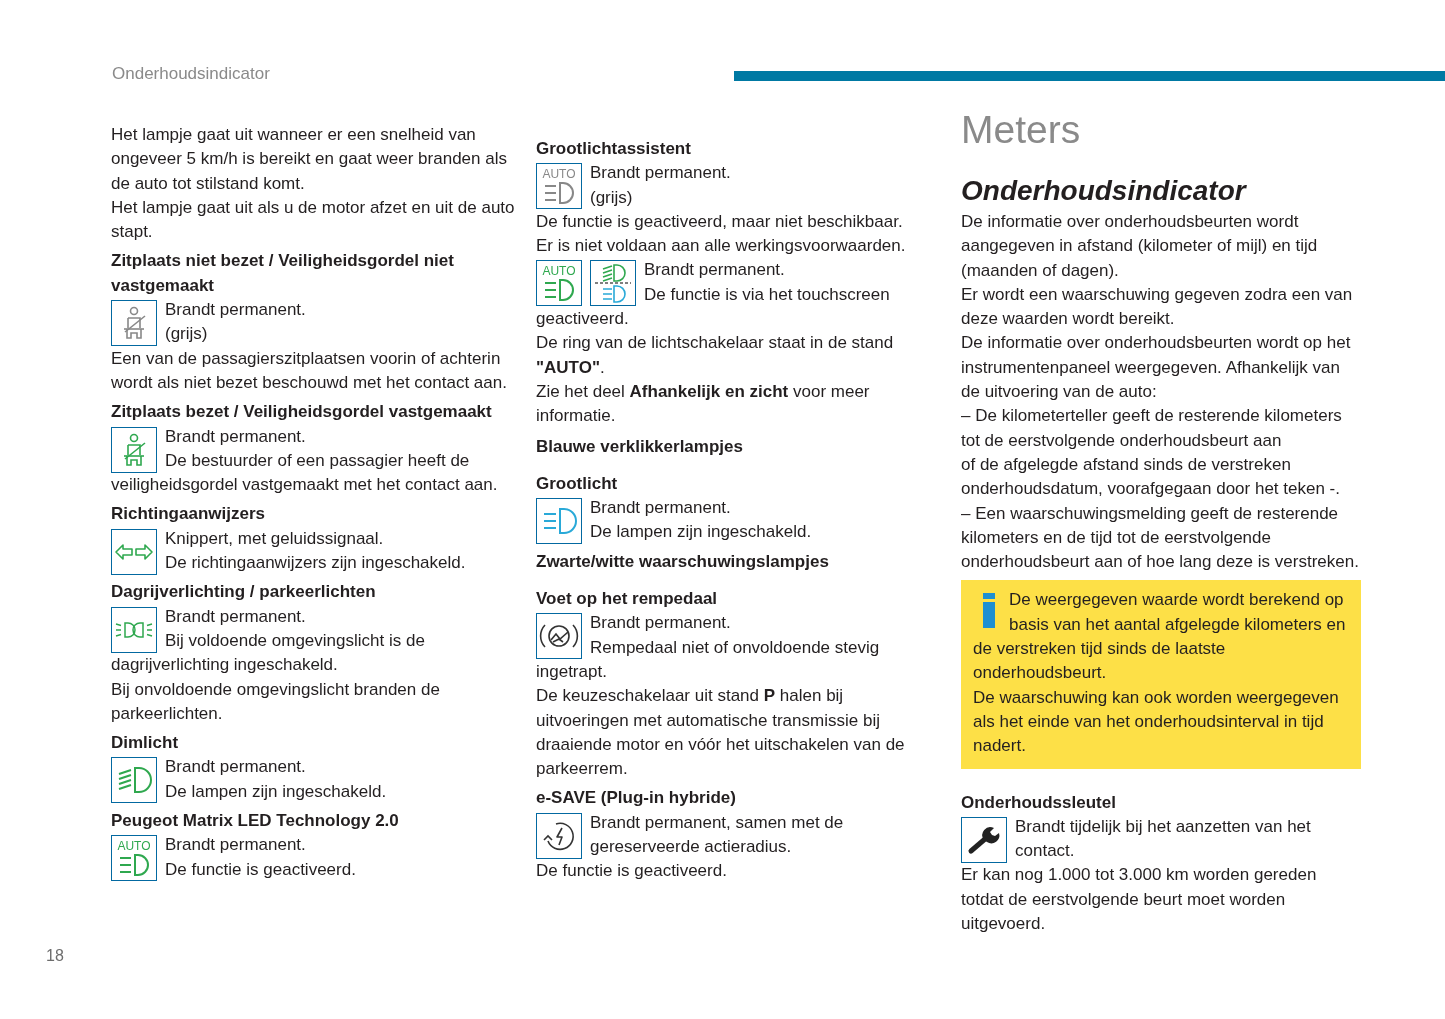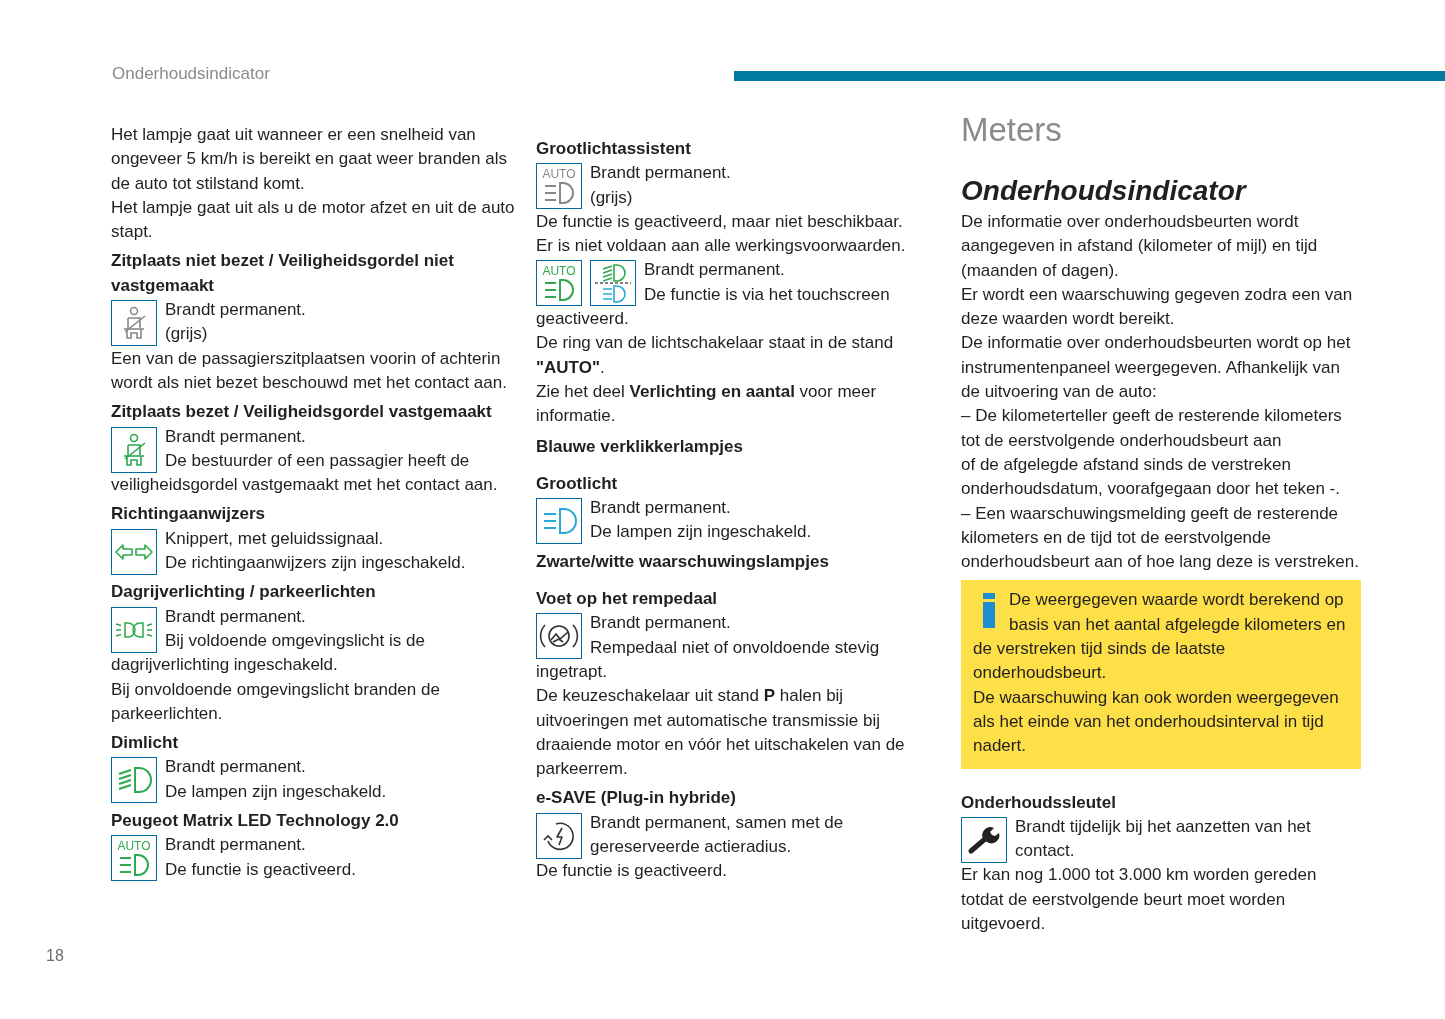--- a/index.html
+++ b/index.html
@@ -18,21 +18,21 @@
   .h { font-weight:bold; margin-top:5px; }
   .h.first { margin-top:14px; }
   .h.gap { margin-top:13px; }
   .entry { overflow:hidden; }
   .icon-box { float:left; width:46px; height:46px; border:1px solid #0369a1; margin:2px 8px 0 0;
               box-sizing:border-box; display:flex; align-items:center; justify-content:center; }
   .icon-box svg { display:block; }
   .icon-pair { float:left; display:flex; gap:8px; margin-right:8px; }
   .icon-pair .icon-box { margin-right:0; float:none; }
 
-  .meters-title { font-size:33px; color:#8a8a8a; line-height:40px; margin-bottom:24px; }
+  .meters-title { font-size:39px; color:#8a8a8a; line-height:40px; margin-bottom:24px; }
   .section-title { font-size:28px; font-weight:bold; line-height:34px; margin-bottom:2px;font-style:italic; }
   .note-box { background:#fde047; margin:6px 0 0 0; padding:8px 4px 10px 12px; overflow:hidden; }
   .info-icon { float:left; width:14px; height:36px; margin:5px 12px 0 10px; position:relative; }
   .info-icon .dot { position:absolute; left:0; top:0; width:12px; height:6px; background:#1d8fd1; }
   .info-icon .stem { position:absolute; left:0; top:9px; width:12px; height:26px; background:#1d8fd1; }
   .sub-title { font-weight:bold; margin-top:22px; }
 </style>
 </head>
 <body>
 
@@ -158,21 +158,21 @@
           <path d="M2 20 h36" stroke="#555" stroke-dasharray="3 2"></path>
           <path d="M21 23 h3 a8 8 0 0 1 0 16 h-3 Z" stroke="#29a9d8"></path>
           <path d="M10 26 h9 M10 31 h9 M10 36 h9" stroke="#29a9d8"></path>
         </svg>
       </div>
     </div>
     <p>Brandt permanent.</p>
     <p>De functie is via het touchscreen geactiveerd.</p>
   </div>
   <p><span>De ring van de lichtschakelaar staat in de stand </span><b>"AUTO"</b><span>.</span></p>
-  <p><span>Zie het deel </span><b>Verlichting en aantal</b><span> voor meer informatie.</span></p>
+  <p><span>Zie het deel </span><b>Afhankelijk en zicht</b><span> voor meer informatie.</span></p>
 
   <p class="h" style="margin-top:6px">Blauwe verklikkerlampjes</p>
   <p class="h gap">Grootlicht</p>
   <div class="entry">
     <div class="icon-box">
       <svg width="36" height="30" viewBox="0 0 36 30" fill="none" stroke="#29a9d8" stroke-width="2">
         <path d="M19 3 h4 a12 12 0 0 1 0 24 h-4 Z"></path>
         <path d="M3 8 h12 M3 15 h12 M3 22 h12"></path>
       </svg>
     </div>

